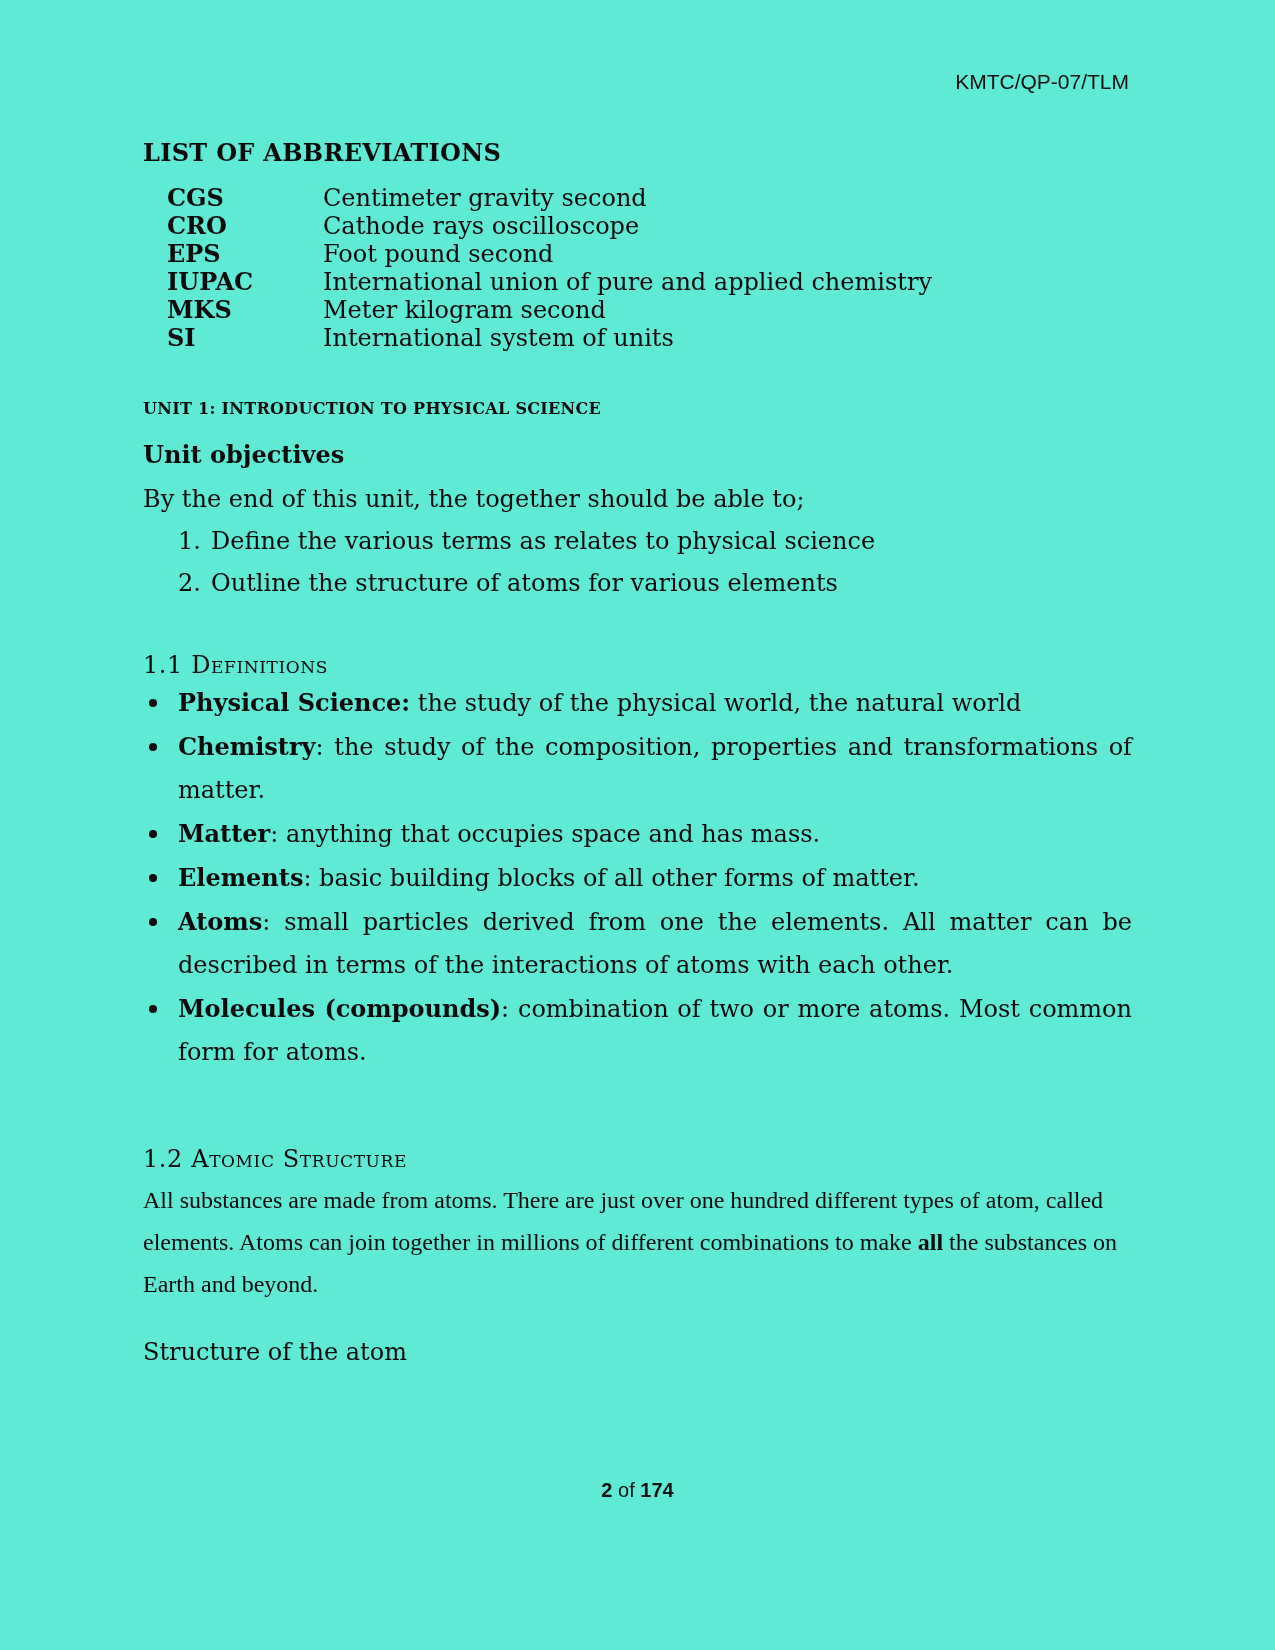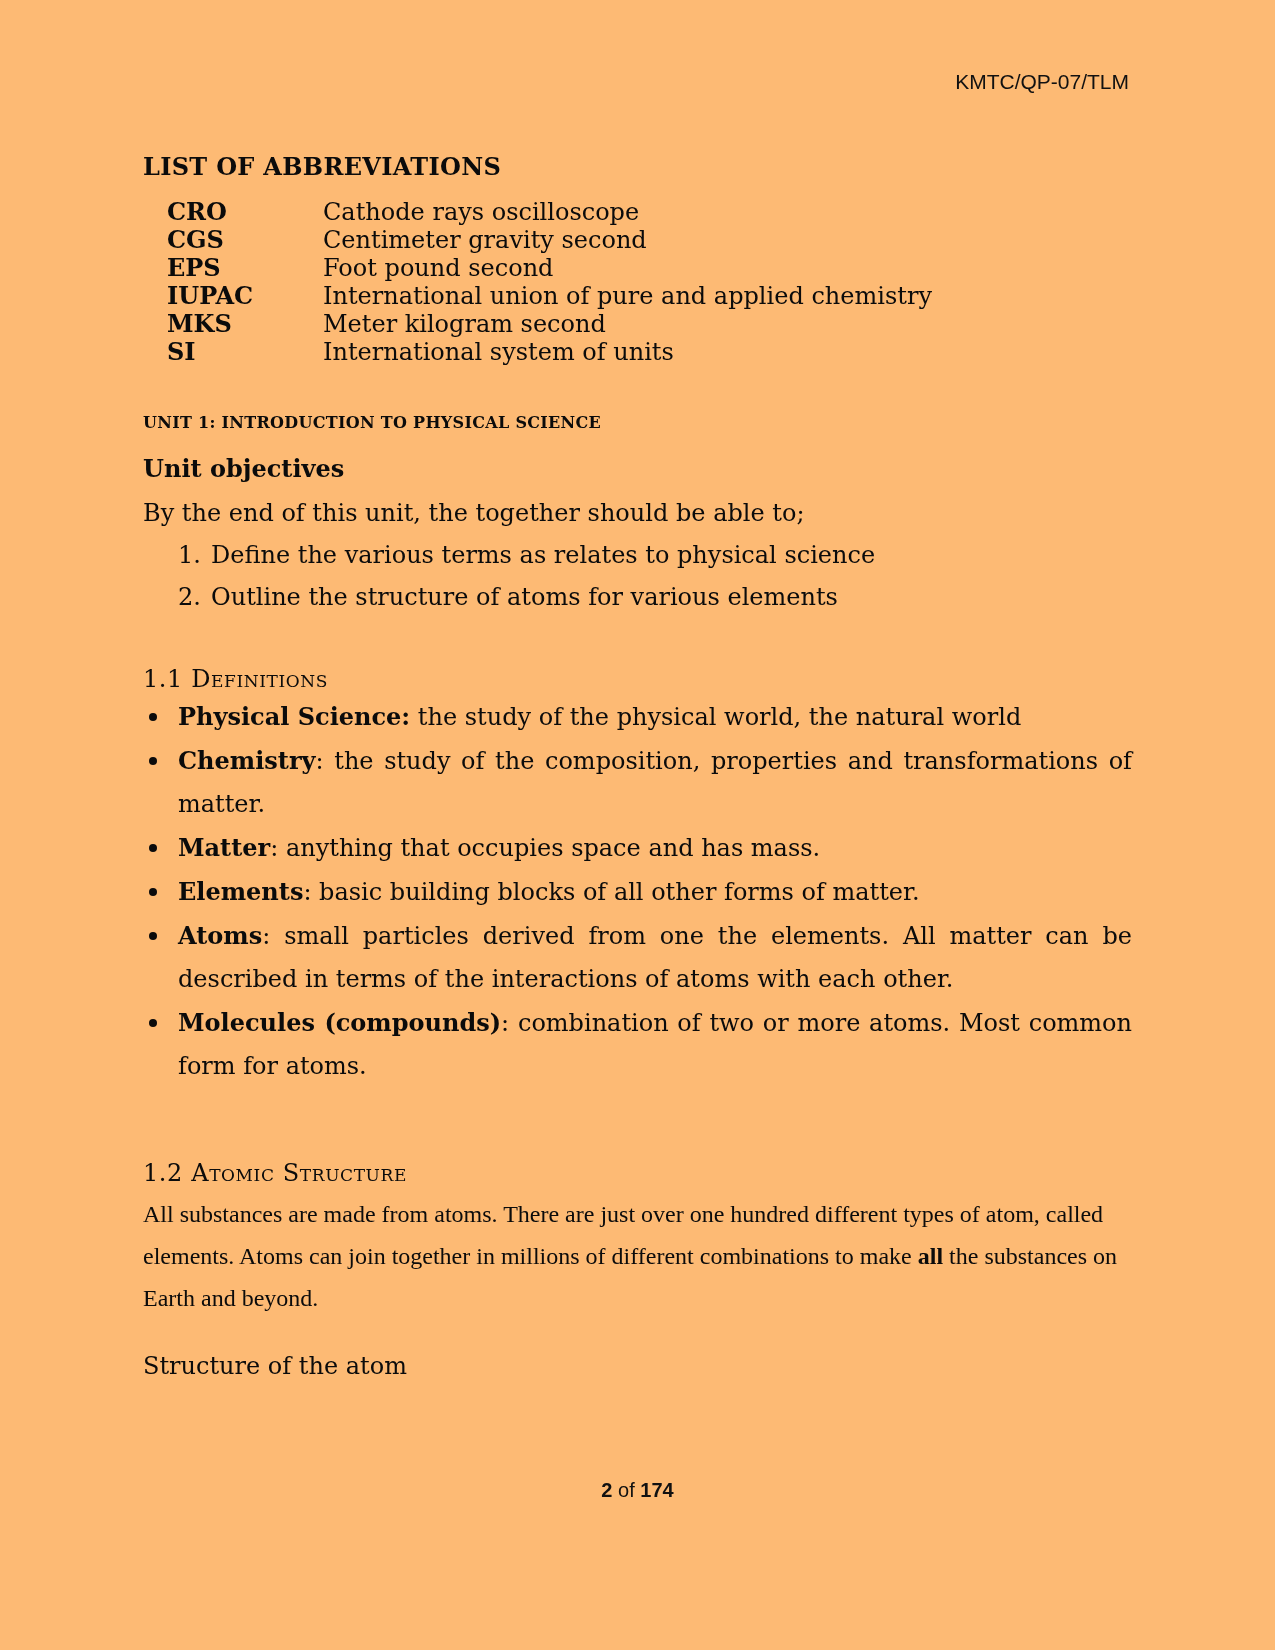--- a/index.html
+++ b/index.html
@@ -2,35 +2,35 @@
 <html><head>
 <meta charset="utf-8">
 <style>
   * { box-sizing: border-box; }
   html, body { margin: 0; padding: 0; background: #e8e8e8; }
   .page {
     position: relative;
     width: 1275px;
     height: 1650px;
     margin: 0 auto;
-    background: #fdba74;
+    background: #5eead4;
     font-family: "DejaVu Serif", "Liberation Serif", serif;
     font-size: 24px;
     color: #0b0b0b;
     overflow: hidden;
   }
   .doc-code {
     position: absolute;
     top: 70px;
     right: 146px;
     font-family: "Liberation Sans", sans-serif;
     font-size: 21px;
     color: #111111;
   }
-  .content { padding: 138px 143px 0 143px; margin-top: 14px; }
+  .content { padding: 138px 143px 0 143px; }
 
   .abbr-title {
     font-weight: bold;
     font-size: 24px;
     line-height: 30px;
     letter-spacing: 0.3px;
   }
   .abbr-list { margin-top: 16px; padding-left: 24px; }
   .abbr-row { display: flex; line-height: 28px; }
   .abbr-term { flex: none; width: 156px; font-weight: bold; }
@@ -102,26 +102,26 @@
 <div class="page">
 
   <div class="doc-code">KMTC/QP-07/TLM</div>
 
   <div class="content">
 
     <div class="abbr-title">LIST OF ABBREVIATIONS</div>
 
     <div class="abbr-list">
       <div class="abbr-row">
+        <span class="abbr-term">CGS</span>
+        <span class="abbr-meaning">Centimeter gravity second</span>
+      </div>
+      <div class="abbr-row">
         <span class="abbr-term">CRO</span>
         <span class="abbr-meaning">Cathode rays oscilloscope</span>
-      </div>
-      <div class="abbr-row">
-        <span class="abbr-term">CGS</span>
-        <span class="abbr-meaning">Centimeter gravity second</span>
       </div>
       <div class="abbr-row">
         <span class="abbr-term">EPS</span>
         <span class="abbr-meaning">Foot pound second</span>
       </div>
       <div class="abbr-row">
         <span class="abbr-term">IUPAC</span>
         <span class="abbr-meaning">International union of pure and applied chemistry</span>
       </div>
       <div class="abbr-row">

